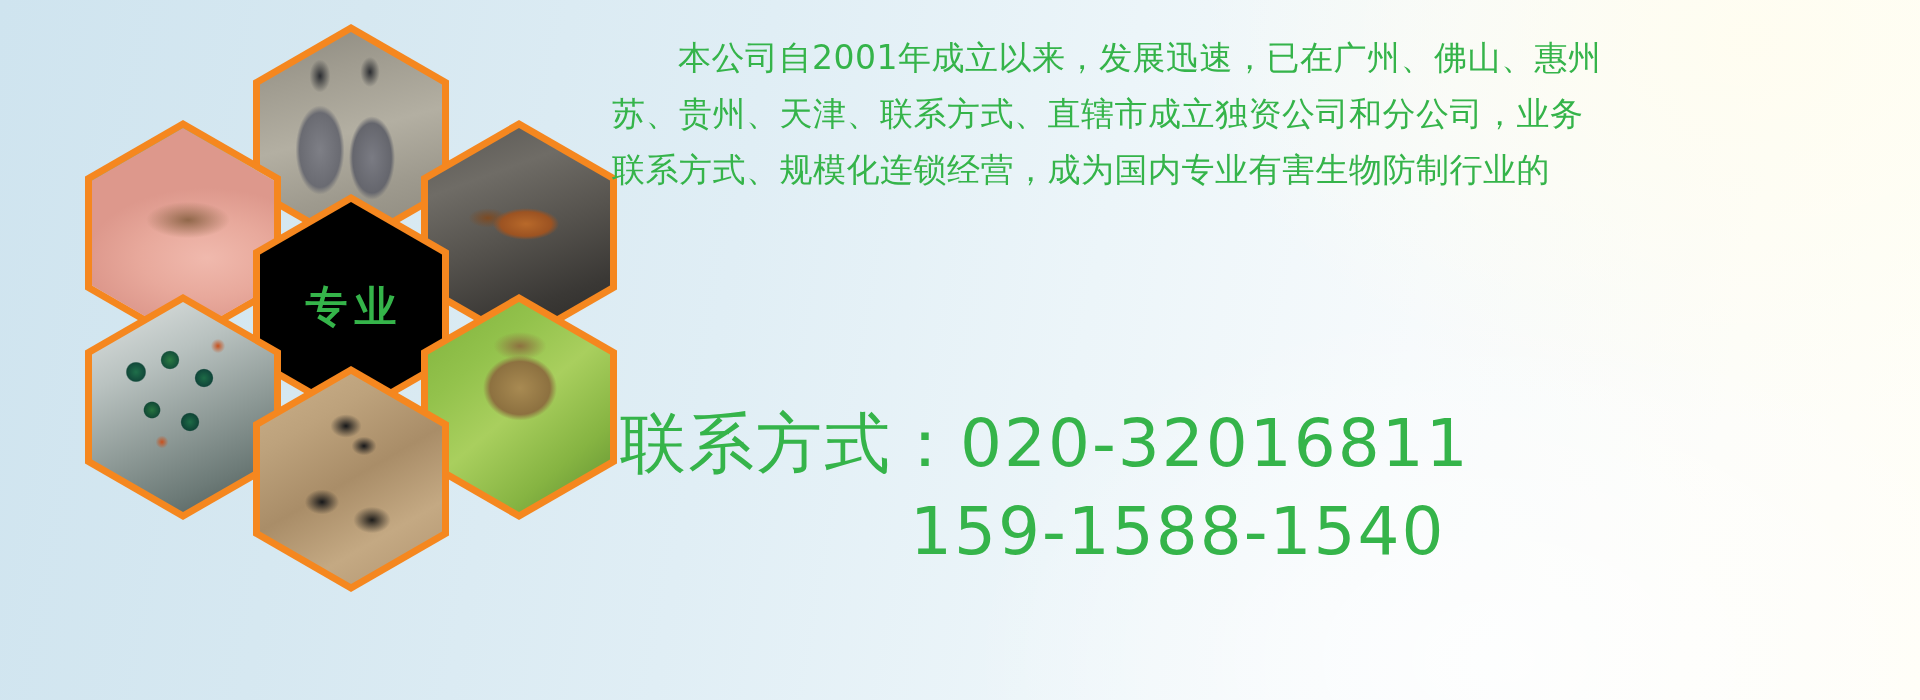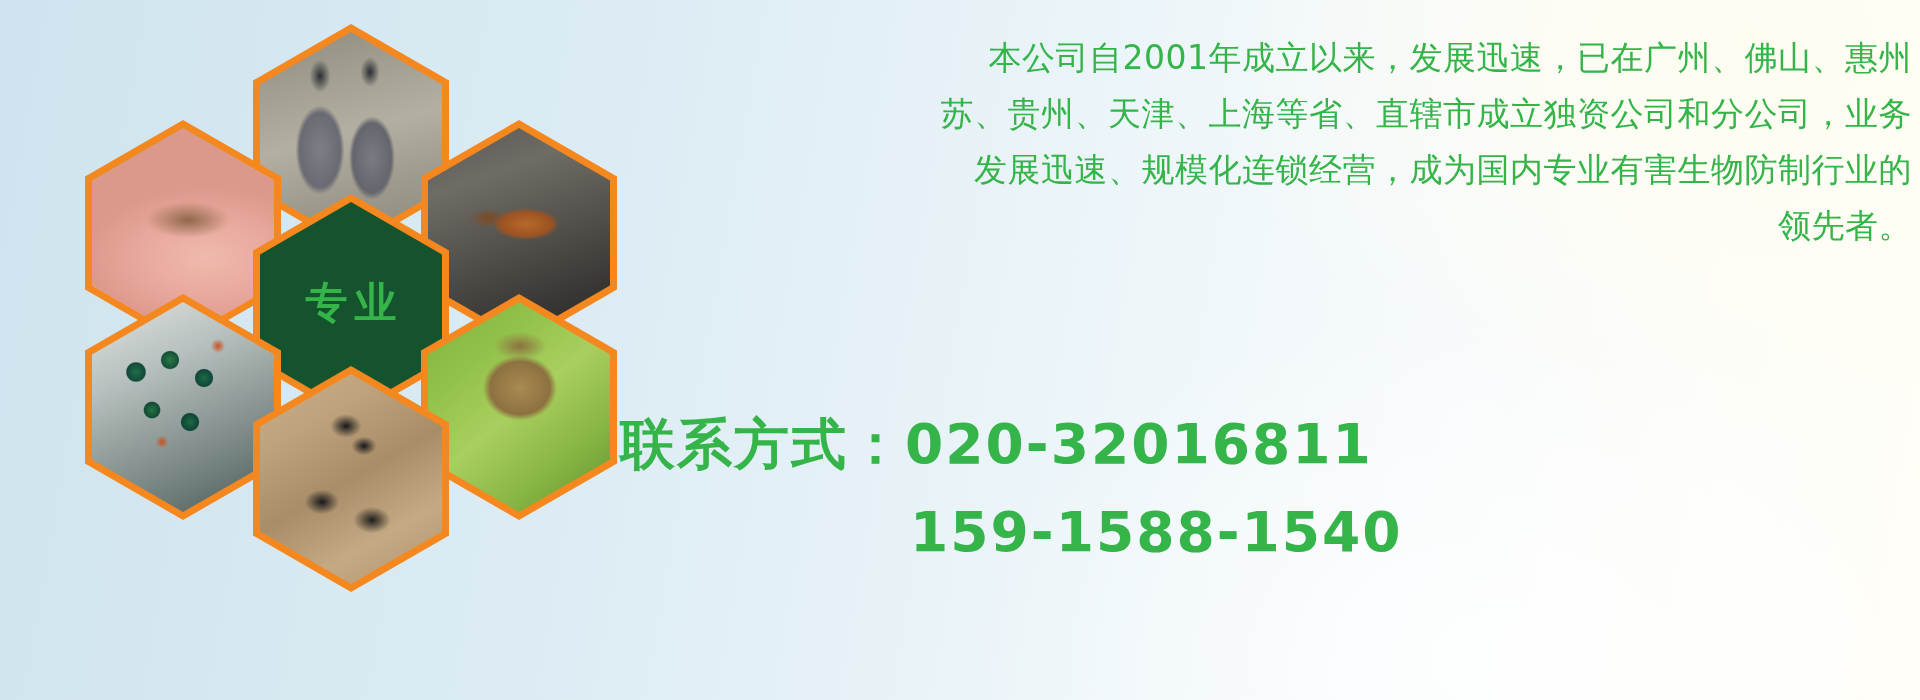--- a/index.html
+++ b/index.html
@@ -71,37 +71,37 @@
       radial-gradient(ellipse 24px 17px at 112px 146px,#1d1c1a 0%,rgba(29,28,26,0) 78%),
       linear-gradient(150deg,#cbb08a 0%,#bda27c 25%,#a98d68 50%,#c4a983 74%,#b29571 100%);
   }
   .ph-bug{
     background:
       radial-gradient(ellipse 50px 44px at 92px 86px,#a88a52 0%,#8d7140 60%,rgba(0,0,0,0) 74%),
       radial-gradient(ellipse 34px 18px at 92px 44px,#8d7140 0%,rgba(141,113,64,0) 78%),
       linear-gradient(140deg,#7fb23c 0%,#93c24c 28%,#a9cf5e 50%,#86b442 76%,#5f8f30 100%);
   }
   
-  .hex.center .inner{background:#14532d;display:flex;flex-direction:column;
-     align-items:center;justify-content:center;font-family:Liberation Mono, monospace;}
+  .hex.center .inner{background:#000000;display:flex;flex-direction:column;
+     align-items:center;justify-content:center;}
   .slogan-line{
     color:#35b44a;font-weight:bold;font-size:42px;line-height:1.28;
     letter-spacing:7px;text-indent:7px;white-space:nowrap;
   }
   
-  #copy{position:absolute;left:612px;top:30px;width:1300px;text-align:right;}
+  #copy{position:absolute;left:612px;top:30px;width:1300px;}
   .body-line{
     color:#35b44a;font-size:33px;line-height:56px;font-weight:500;
     letter-spacing:.5px;white-space:nowrap;
   }
   .body-line.first{text-indent:66px;}
   #contact{position:absolute;left:620px;top:400px;width:1300px;}
   .contact-line{
-    color:#35b44a;font-size:55px;line-height:88px;letter-spacing:2px;
-    white-space:nowrap;font-weight:700;
+    color:#35b44a;font-size:66px;line-height:88px;letter-spacing:2px;
+    white-space:nowrap;font-weight:400;
   }
   .contact-line.second{padding-left:290px;}
 </style>
 </head>
 <body>
 
 <div id="banner">
 
   <div id="honeycomb">
 
@@ -144,23 +144,22 @@
     <div class="hex big" style="left:168px;top:372px;">
       <div class="inner">
         <div class="photo ph-ant"></div>
       </div>
     </div>
 
   </div>
 
   <div id="copy">
     <div class="body-line first">本公司自2001年成立以来，发展迅速，已在广州、佛山、惠州</div>
-    <div class="body-line">苏、贵州、天津、上海等省、直辖市成立独资公司和分公司，业务</div>
-    <div class="body-line">发展迅速、规模化连锁经营，成为国内专业有害生物防制行业的</div>
-    <div class="body-line">领先者。</div>
+    <div class="body-line">苏、贵州、天津、联系方式、直辖市成立独资公司和分公司，业务</div>
+    <div class="body-line">联系方式、规模化连锁经营，成为国内专业有害生物防制行业的</div>
   </div>
 
   <div id="contact">
     <div class="contact-line">联系方式：020-32016811</div>
     <div class="contact-line second">159-1588-1540</div>
   </div>
 
 </div>
 
 </body></html>

